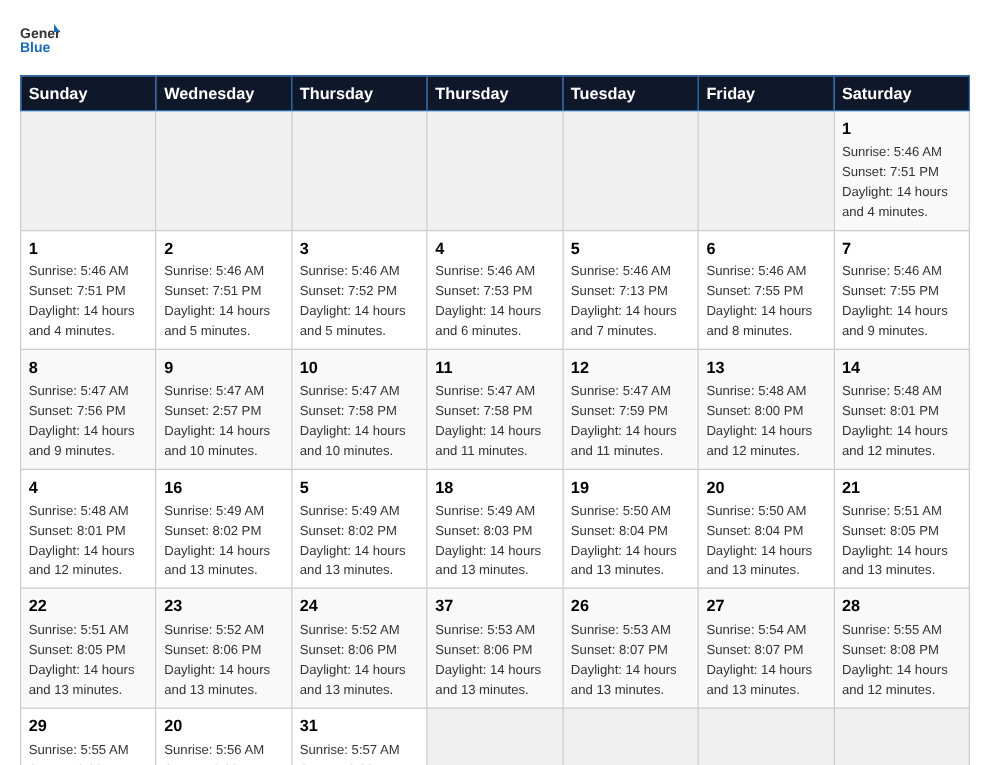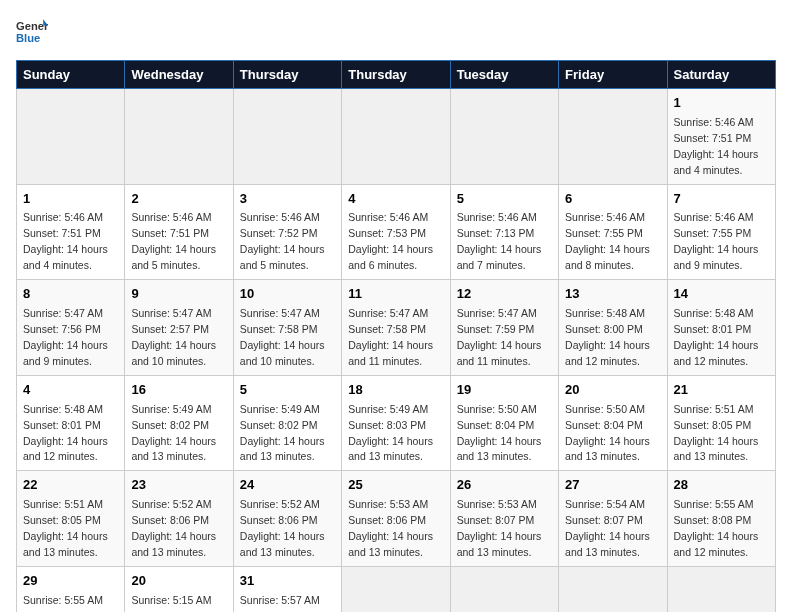--- a/index.html
+++ b/index.html
@@ -141,28 +141,28 @@
         <td><span class="day-num">5</span><span class="day-info">Sunrise: 5:49 AM</span><br><span class="day-info">Sunset: 8:02 PM</span><br><span class="day-info">Daylight: 14 hours and 13 minutes.</span></td>
         <td><span class="day-num">18</span><span class="day-info">Sunrise: 5:49 AM</span><br><span class="day-info">Sunset: 8:03 PM</span><br><span class="day-info">Daylight: 14 hours and 13 minutes.</span></td>
         <td><span class="day-num">19</span><span class="day-info">Sunrise: 5:50 AM</span><br><span class="day-info">Sunset: 8:04 PM</span><br><span class="day-info">Daylight: 14 hours and 13 minutes.</span></td>
         <td><span class="day-num">20</span><span class="day-info">Sunrise: 5:50 AM</span><br><span class="day-info">Sunset: 8:04 PM</span><br><span class="day-info">Daylight: 14 hours and 13 minutes.</span></td>
         <td><span class="day-num">21</span><span class="day-info">Sunrise: 5:51 AM</span><br><span class="day-info">Sunset: 8:05 PM</span><br><span class="day-info">Daylight: 14 hours and 13 minutes.</span></td>
       </tr>
       <tr>
         <td><span class="day-num">22</span><span class="day-info">Sunrise: 5:51 AM</span><br><span class="day-info">Sunset: 8:05 PM</span><br><span class="day-info">Daylight: 14 hours and 13 minutes.</span></td>
         <td><span class="day-num">23</span><span class="day-info">Sunrise: 5:52 AM</span><br><span class="day-info">Sunset: 8:06 PM</span><br><span class="day-info">Daylight: 14 hours and 13 minutes.</span></td>
         <td><span class="day-num">24</span><span class="day-info">Sunrise: 5:52 AM</span><br><span class="day-info">Sunset: 8:06 PM</span><br><span class="day-info">Daylight: 14 hours and 13 minutes.</span></td>
-        <td><span class="day-num">25</span><span class="day-info">Sunrise: 5:53 AM</span><br><span class="day-info">Sunset: 8:06 PM</span><br><span class="day-info">Daylight: 14 hours and 13 minutes.</span></td>
+        <td><span class="day-num">37</span><span class="day-info">Sunrise: 5:53 AM</span><br><span class="day-info">Sunset: 8:06 PM</span><br><span class="day-info">Daylight: 14 hours and 13 minutes.</span></td>
         <td><span class="day-num">26</span><span class="day-info">Sunrise: 5:53 AM</span><br><span class="day-info">Sunset: 8:07 PM</span><br><span class="day-info">Daylight: 14 hours and 13 minutes.</span></td>
         <td><span class="day-num">27</span><span class="day-info">Sunrise: 5:54 AM</span><br><span class="day-info">Sunset: 8:07 PM</span><br><span class="day-info">Daylight: 14 hours and 13 minutes.</span></td>
         <td><span class="day-num">28</span><span class="day-info">Sunrise: 5:55 AM</span><br><span class="day-info">Sunset: 8:08 PM</span><br><span class="day-info">Daylight: 14 hours and 12 minutes.</span></td>
       </tr>
       <tr>
         <td><span class="day-num">29</span><span class="day-info">Sunrise: 5:55 AM</span><br><span class="day-info">Sunset: 8:08 PM</span><br></td>
-        <td><span class="day-num">20</span><span class="day-info">Sunrise: 5:15 AM</span><br><span class="day-info">Sunset: 8:08 PM</span><br></td>
+        <td><span class="day-num">20</span><span class="day-info">Sunrise: 5:56 AM</span><br><span class="day-info">Sunset: 8:08 PM</span><br></td>
         <td><span class="day-num">31</span><span class="day-info">Sunrise: 5:57 AM</span><br><span class="day-info">Sunset: 8:08 PM</span><br></td>
         <td class="empty-cell"></td>
         <td class="empty-cell"></td>
         <td class="empty-cell"></td>
         <td class="empty-cell"></td>
       </tr>
     </tbody>
 </table>
 
 </body></html>

